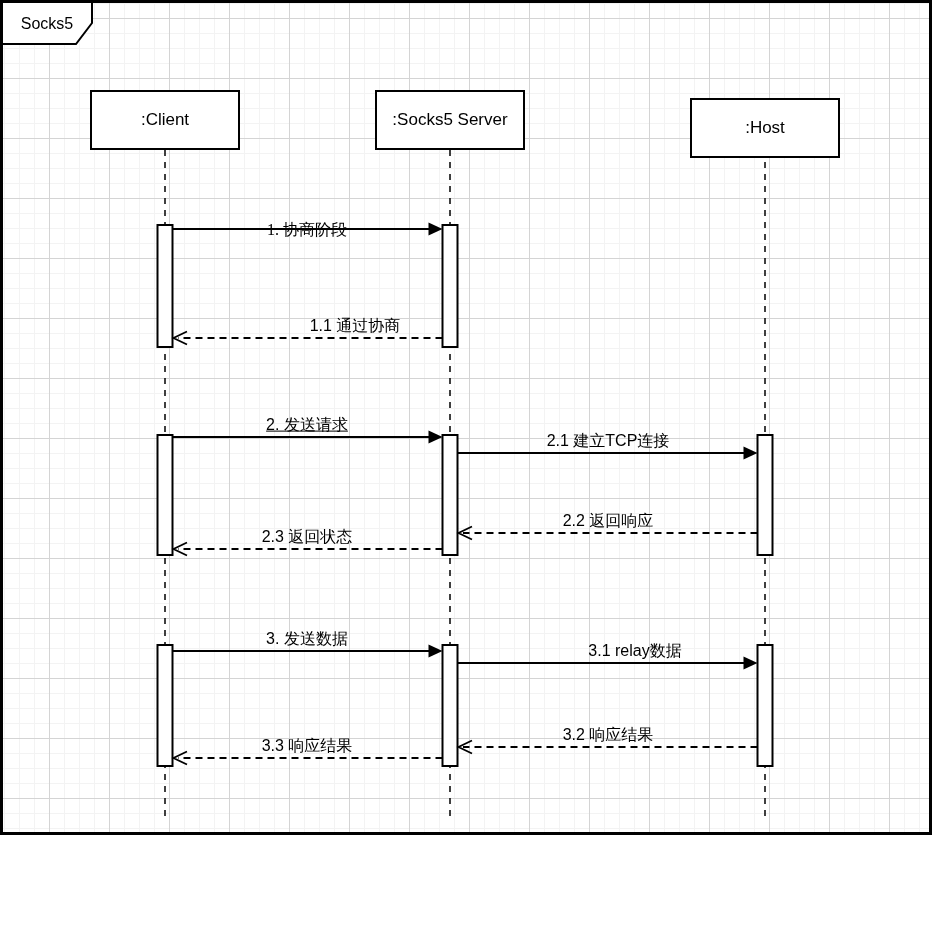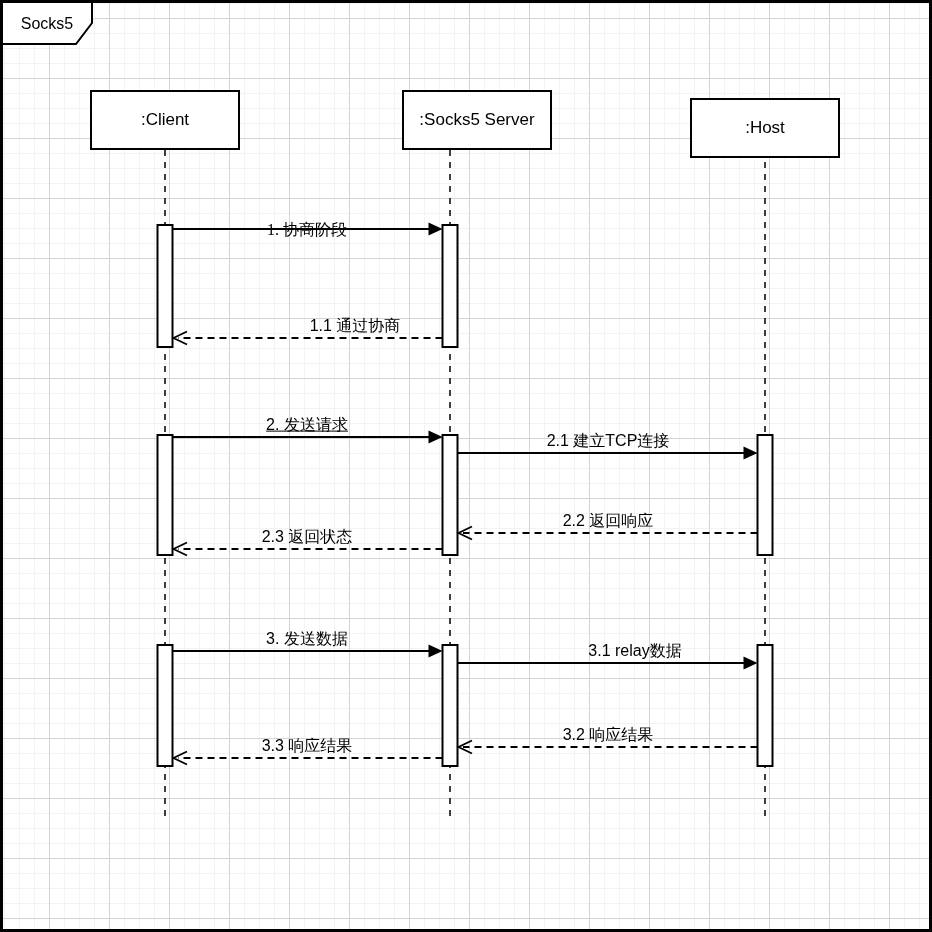--- a/index.html
+++ b/index.html
@@ -4,21 +4,21 @@
 <style>
   html, body {
     margin: 0;
     padding: 0;
     background: #ffffff;
     font-family: "Liberation Sans", "DejaVu Sans", sans-serif;
   }
   #canvas {
     position: relative;
     width: 932px;
-    height: 932px;
+    height: 835px;
     box-sizing: border-box;
     border: 3px solid #000000;
     background-color: #ffffff;
     background-image:
       linear-gradient(#d4d4d4 1px, transparent 1px),
       linear-gradient(90deg, #d4d4d4 1px, transparent 1px),
       linear-gradient(#f3f3f3 1px, transparent 1px),
       linear-gradient(90deg, #f3f3f3 1px, transparent 1px);
     background-size: 60px 60px, 60px 60px, 15px 15px, 15px 15px;
     background-position: 46px 15px, 46px 15px, 1px 0px, 1px 0px;
@@ -139,21 +139,21 @@
       <line x1="442.5" y1="758" x2="178" y2="758" stroke="#000000" stroke-width="1.8" stroke-dasharray="7,5"></line>
       <polyline points="187,751.5 173.5,758 187,764.5" fill="none" stroke="#000000" stroke-width="1.8"></polyline>
     </g>
   </svg>
 
   <div class="frame-title">Socks5</div>
 
   <div class="actor-box" style="left:87px; top:87px;">
     <span>:Client</span>
   </div>
-  <div class="actor-box" style="left:372px; top:87px;margin-left:27px;">
+  <div class="actor-box" style="left:372px; top:87px;">
     <span>:Socks5 Server</span>
   </div>
   <div class="actor-box" style="left:687px; top:87px;margin-top:8px;">
     <span>:Host</span>
   </div>
 
   <div class="msg-label" style="left:304px; top:236px;font-family:Liberation Serif, serif;">1. 协商阶段</div>
   <div class="msg-label" style="left:304px; top:332px;margin-left:48px;">1.1 通过协商</div>
   <div class="msg-label" style="left:304px; top:431px;text-decoration:underline;">2. 发送请求</div>
   <div class="msg-label" style="left:605px; top:447px;">2.1 建立TCP连接</div>

